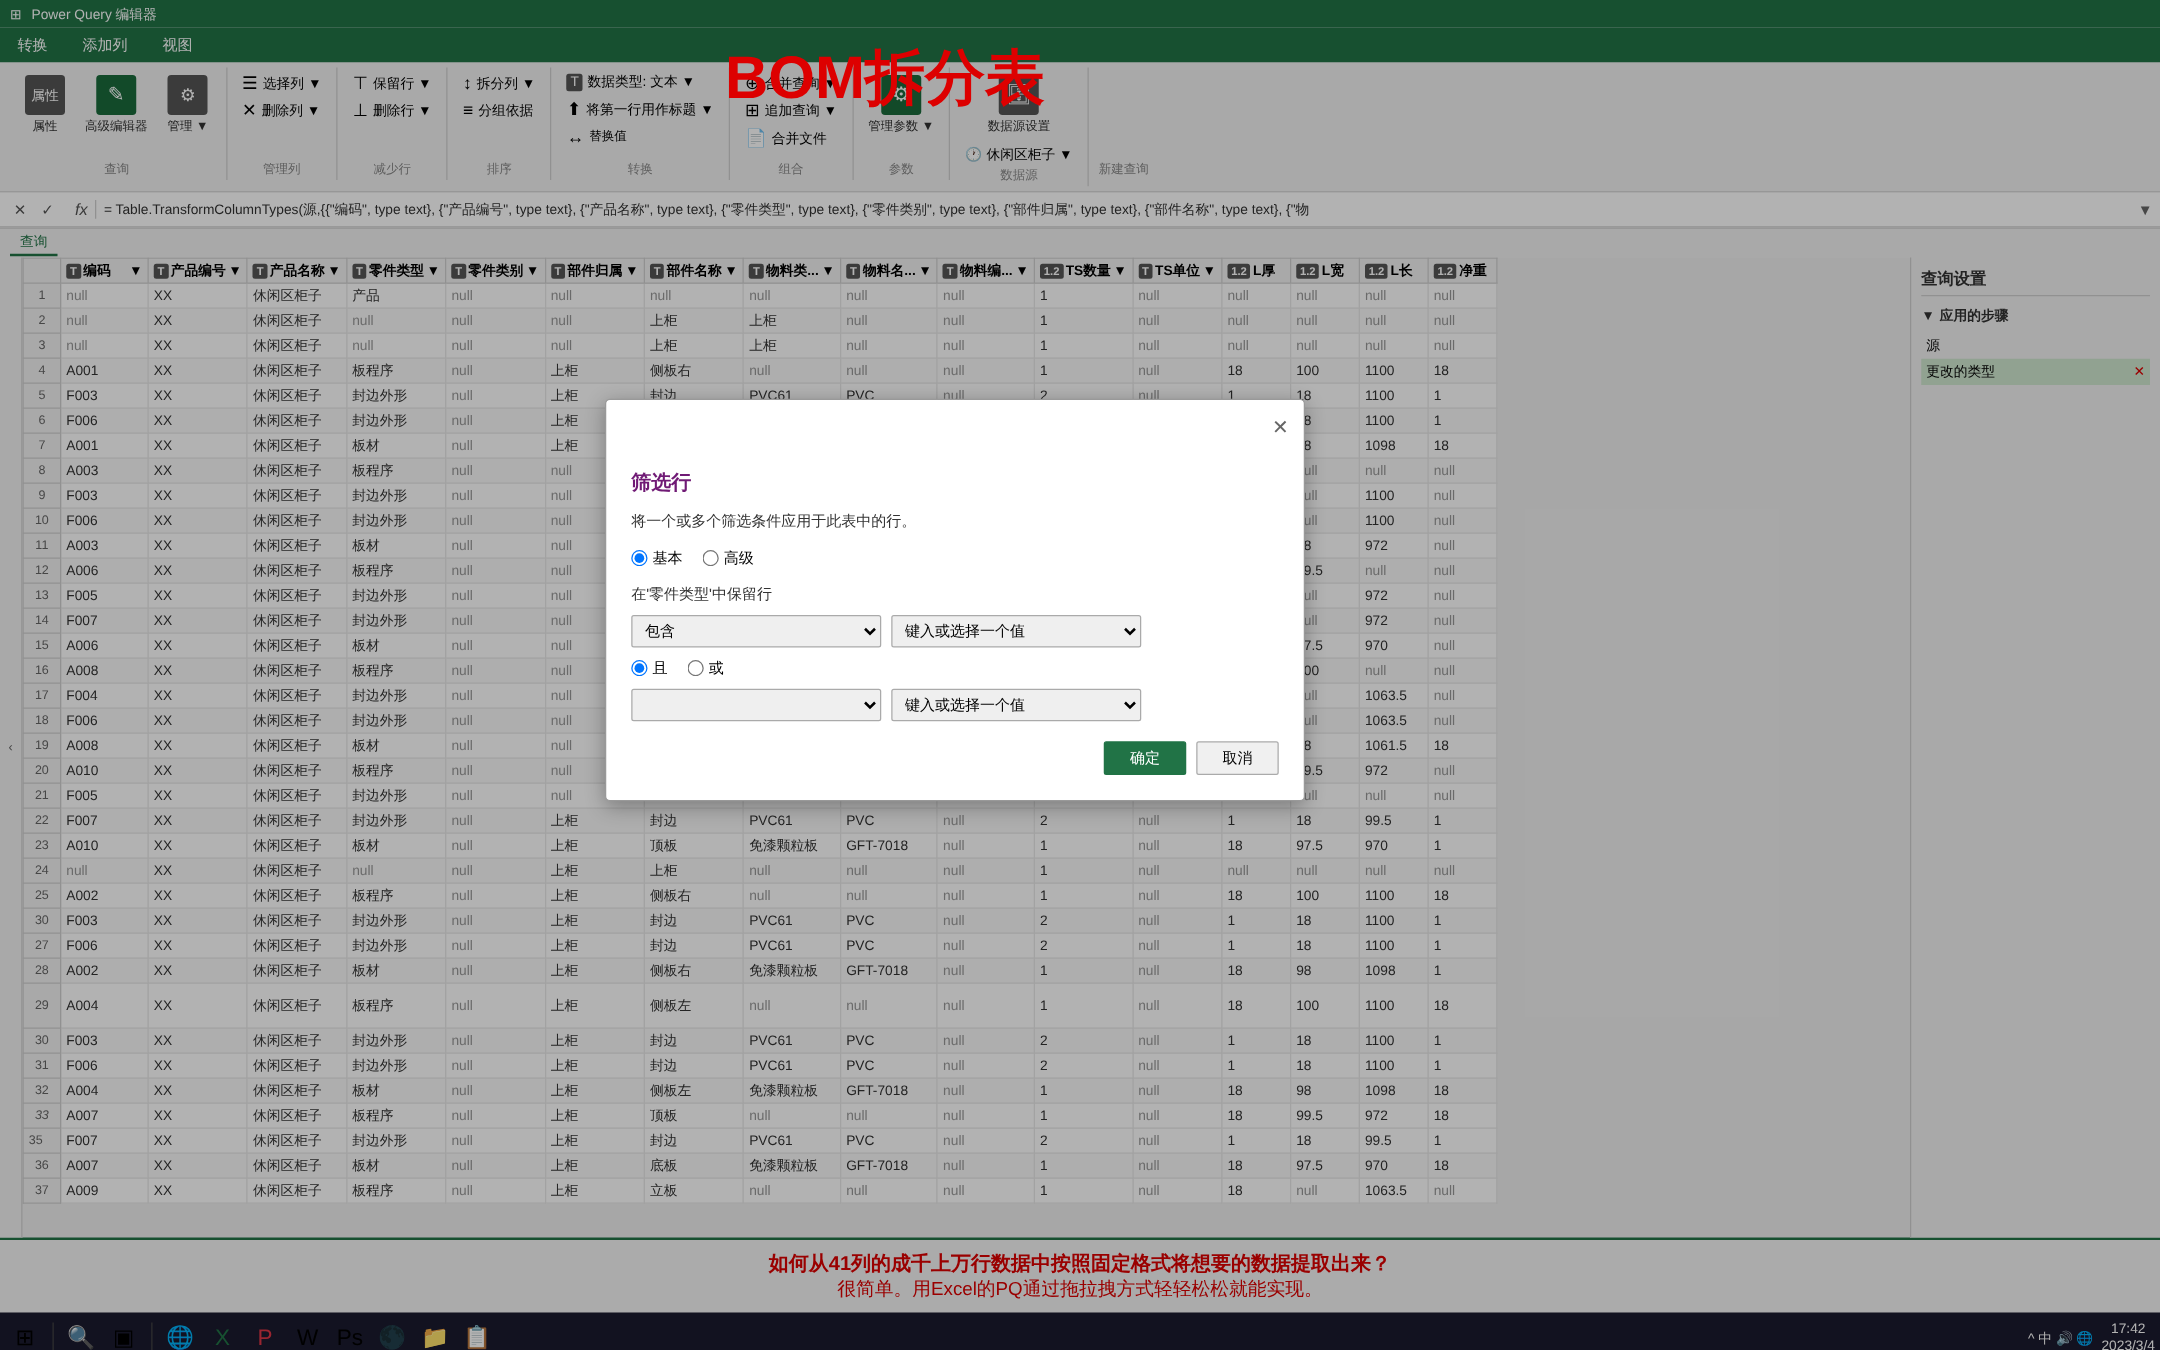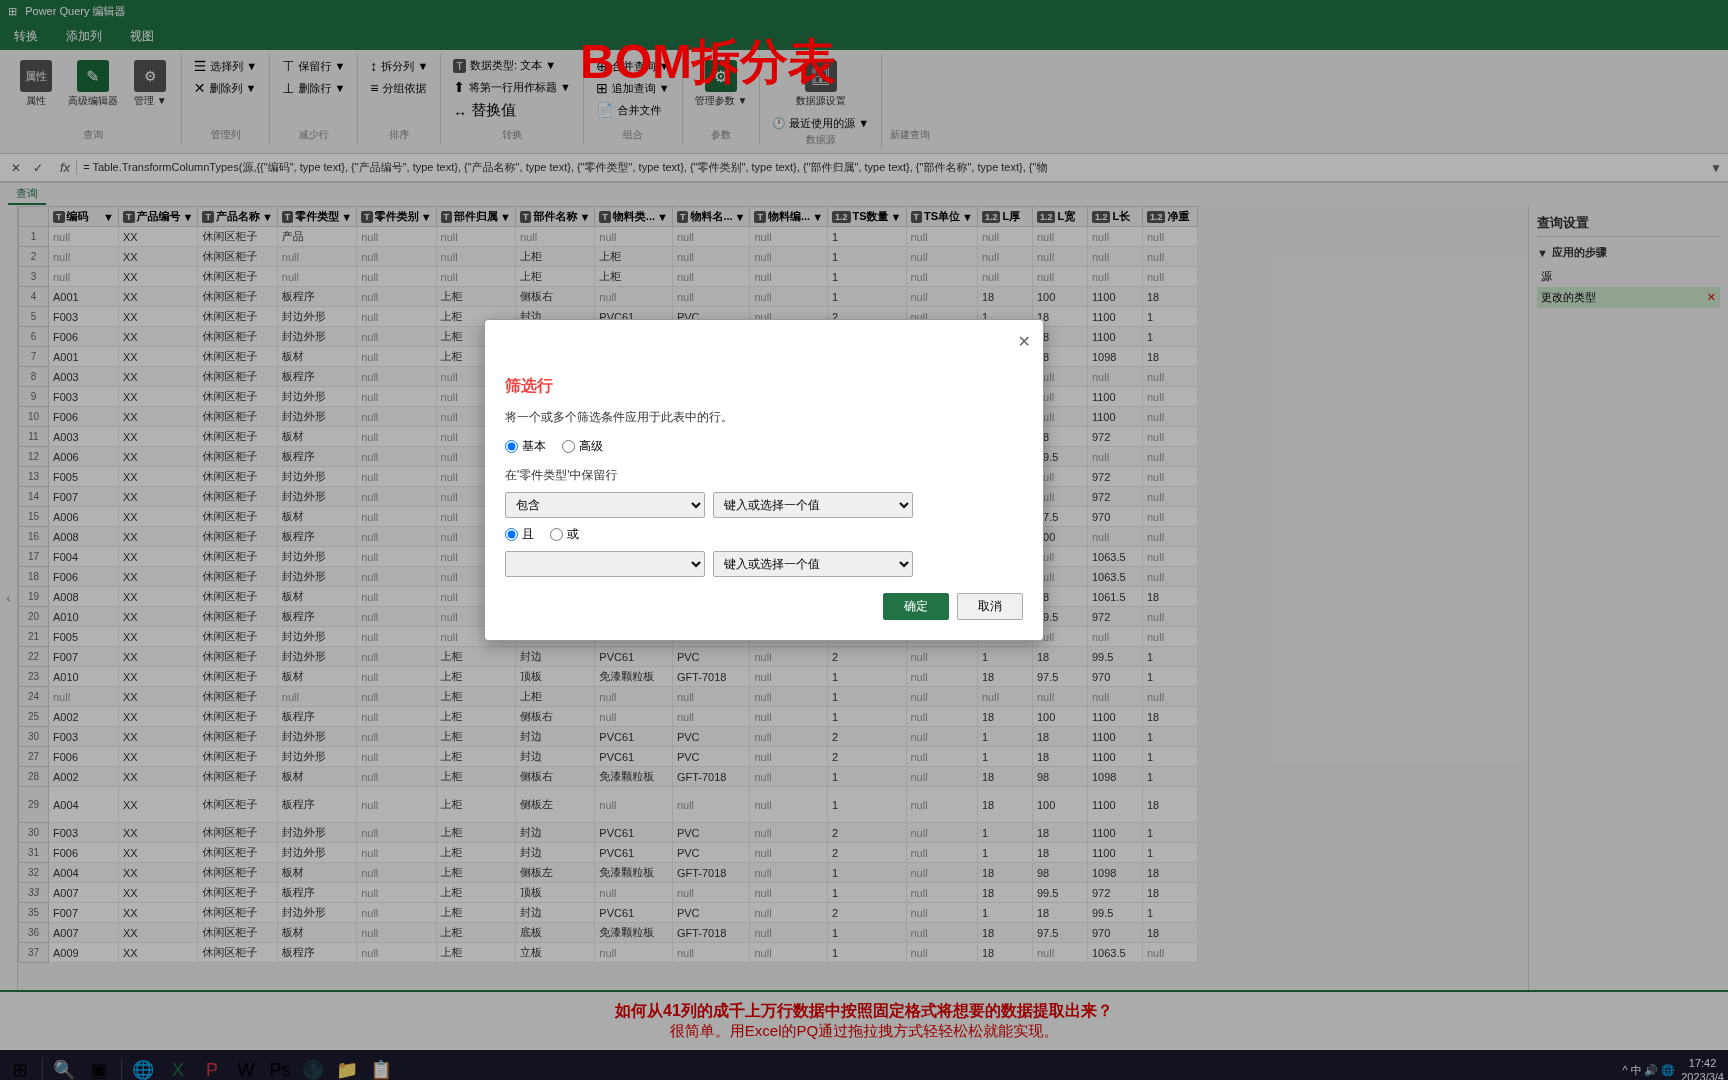--- a/index.html
+++ b/index.html
@@ -28,21 +28,21 @@
     .status-bar { height: 60px; background: #f5f5f5; border-top: 2px solid #217346; display: flex; flex-direction: column; align-items: center; justify-content: center; padding: 0 20px; }
     .status-text-1 { font-size: 16px; color: #d00; font-weight: bold; text-align: center; }
     .status-text-2 { font-size: 15px; color: #d00; text-align: center; }
     
     
     .bom-title { position: absolute; top: 30px; left: 580px; font-size: 48px; font-weight: bold; color: #d00; z-index: 100; pointer-events: none; }
     
     
     .dialog-overlay { position: absolute; top: 0; left: 0; width: 100%; height: 100%; background: rgba(0,0,0,0.3); z-index: 50; display: flex; align-items: center; justify-content: center; }
     .dialog { background: white; border: 1px solid #999; border-radius: 4px; padding: 20px; width: 560px; box-shadow: 0 4px 16px rgba(0,0,0,0.3); position: relative; top: -60px; left: -100px; }
-    .dialog-title { font-size: 16px; font-weight: bold; margin-bottom: 12px; color: #ef4444; margin-top: 36px; }
+    .dialog-title { font-size: 16px; font-weight: bold; margin-bottom: 12px; color: #701a75; margin-top: 36px; }
     .dialog-close { position: absolute; top: 12px; right: 12px; cursor: pointer; font-size: 16px; color: #666; }
     .dialog-desc { font-size: 12px; color: #333; margin-bottom: 12px; }
     .dialog-radio-group { display: flex; gap: 16px; margin-bottom: 12px; }
     .dialog-radio { display: flex; align-items: center; gap: 4px; font-size: 12px; cursor: pointer; }
     .dialog-filter-label { font-size: 12px; color: #333; margin-bottom: 8px; }
     .dialog-row { display: flex; align-items: center; gap: 8px; margin-bottom: 8px; }
     .dialog-select { height: 26px; border: 1px solid #aaa; padding: 2px 6px; font-size: 12px; border-radius: 2px; }
     .dialog-select-wide { width: 200px; }
     .dialog-select-value { width: 200px; }
     .dialog-and-or { display: flex; gap: 16px; margin-bottom: 8px; }
@@ -148,21 +148,21 @@
         <div style="display:flex; align-items:center; gap:4px; padding:2px 4px; cursor:pointer;">
           <span style="font-size:11px;background:#555;color:white;padding:1px 3px;border-radius:2px;">T</span>
           <span style="font-size:11px;">数据类型: 文本 ▼</span>
         </div>
         <div style="display:flex; align-items:center; gap:4px; padding:2px 4px; cursor:pointer;">
           <span style="font-size:14px;">⬆</span>
           <span style="font-size:11px;">将第一行用作标题 ▼</span>
         </div>
         <div style="display:flex; align-items:center; gap:4px; padding:2px 4px; cursor:pointer;">
           <span style="font-size:14px;">↔</span>
-          <span style="font-size:15px;">替换值</span>
+          <span style="font-size:10px;">替换值</span>
         </div>
       </div>
       <div style="font-size:10px;color:#888;text-align:center;">转换</div>
     </div>
 
     <div style="display:flex; flex-direction:column; border-right:1px solid #d0d0d0; padding:2px 8px; min-height:90px;">
       <div style="display:flex; flex-direction:column; gap:2px; flex:1;">
         <div style="display:flex; align-items:center; gap:4px; padding:2px 4px; cursor:pointer;">
           <span style="font-size:14px;">⊕</span>
           <span style="font-size:11px;">合并查询 ▼</span>
@@ -193,21 +193,21 @@
 
     <div style="display:flex; flex-direction:column; border-right:1px solid #d0d0d0; padding:2px 8px; min-height:90px;">
       <div style="flex:1; display:flex; flex-direction:column; gap:2px; align-items:center;">
         <div style="display:flex; flex-direction:column; align-items:center; padding:4px; cursor:pointer;">
           <div style="width:32px;height:32px;background:#555;border-radius:3px;display:flex;align-items:center;justify-content:center;">
               <span style="color:white;font-size:16px;">🗄</span>
             </div>
           <span style="font-size:10px;color:#333;margin-top:2px;">数据源设置</span>
         </div>
         <div style="display:flex; align-items:center; gap:4px; padding:2px 4px; cursor:pointer;">
-          <span style="font-size:11px;">🕐 最近使用的源 ▼</span>
+          <span style="font-size:11px;">🕐 休闲区柜子 ▼</span>
         </div>
       </div>
       <div style="font-size:10px;color:#888;text-align:center;">数据源</div>
     </div>
 
     <div style="display:flex; flex-direction:column; padding:2px 8px; min-height:90px;">
       <div style="flex:1;"></div>
       <div style="font-size:10px;color:#888;text-align:center;">新建查询</div>
     </div>
   </div>
@@ -968,21 +968,21 @@
                 <td style="border: 1px solid rgb(232, 232, 232); padding: 2px 4px; font-size: 11px; color: rgb(153, 153, 153);">null</td>
                 <td style="border: 1px solid rgb(232, 232, 232); padding: 2px 4px; font-size: 11px; color: rgb(153, 153, 153);">null</td>
                 <td style="border: 1px solid rgb(232, 232, 232); padding: 2px 4px; font-size: 11px; color: rgb(51, 51, 51);">1</td>
                 <td style="border: 1px solid rgb(232, 232, 232); padding: 2px 4px; font-size: 11px; color: rgb(153, 153, 153);">null</td>
                 <td style="border: 1px solid rgb(232, 232, 232); padding: 2px 4px; font-size: 11px; color: rgb(51, 51, 51);">18</td>
                 <td style="border: 1px solid rgb(232, 232, 232); padding: 2px 4px; font-size: 11px; color: rgb(51, 51, 51);">99.5</td>
                 <td style="border: 1px solid rgb(232, 232, 232); padding: 2px 4px; font-size: 11px; color: rgb(51, 51, 51);">972</td>
                 <td style="border: 1px solid rgb(232, 232, 232); padding: 2px 4px; font-size: 11px; color: rgb(51, 51, 51);">18</td>
               </tr>
               <tr style="background: rgb(255, 255, 255);">
-                <td style="border: 1px solid rgb(208, 208, 208); padding: 2px 4px; background: rgb(243, 243, 243); text-align: center; color: rgb(102, 102, 102); font-size: 10px; min-width: 30px;">35</td>
+                <td style="border: 1px solid rgb(208, 208, 208); padding: 2px 4px; background: rgb(243, 243, 243); color: rgb(102, 102, 102); font-size: 10px; min-width: 30px;">35</td>
                 <td style="border: 1px solid rgb(232, 232, 232); padding: 2px 4px; font-size: 11px; color: rgb(51, 51, 51);">F007</td>
                 <td style="border: 1px solid rgb(232, 232, 232); padding: 2px 4px; font-size: 11px; color: rgb(51, 51, 51);">XX</td>
                 <td style="border: 1px solid rgb(232, 232, 232); padding: 2px 4px; font-size: 11px; color: rgb(51, 51, 51);">休闲区柜子</td>
                 <td style="border: 1px solid rgb(232, 232, 232); padding: 2px 4px; font-size: 11px; color: rgb(51, 51, 51);">封边外形</td>
                 <td style="border: 1px solid rgb(232, 232, 232); padding: 2px 4px; font-size: 11px; color: rgb(153, 153, 153);">null</td>
                 <td style="border: 1px solid rgb(232, 232, 232); padding: 2px 4px; font-size: 11px; color: rgb(51, 51, 51);">上柜</td>
                 <td style="border: 1px solid rgb(232, 232, 232); padding: 2px 4px; font-size: 11px; color: rgb(51, 51, 51);">封边</td>
                 <td style="border: 1px solid rgb(232, 232, 232); padding: 2px 4px; font-size: 11px; color: rgb(51, 51, 51);">PVC61</td>
                 <td style="border: 1px solid rgb(232, 232, 232); padding: 2px 4px; font-size: 11px; color: rgb(51, 51, 51);">PVC</td>
                 <td style="border: 1px solid rgb(232, 232, 232); padding: 2px 4px; font-size: 11px; color: rgb(153, 153, 153);">null</td>

